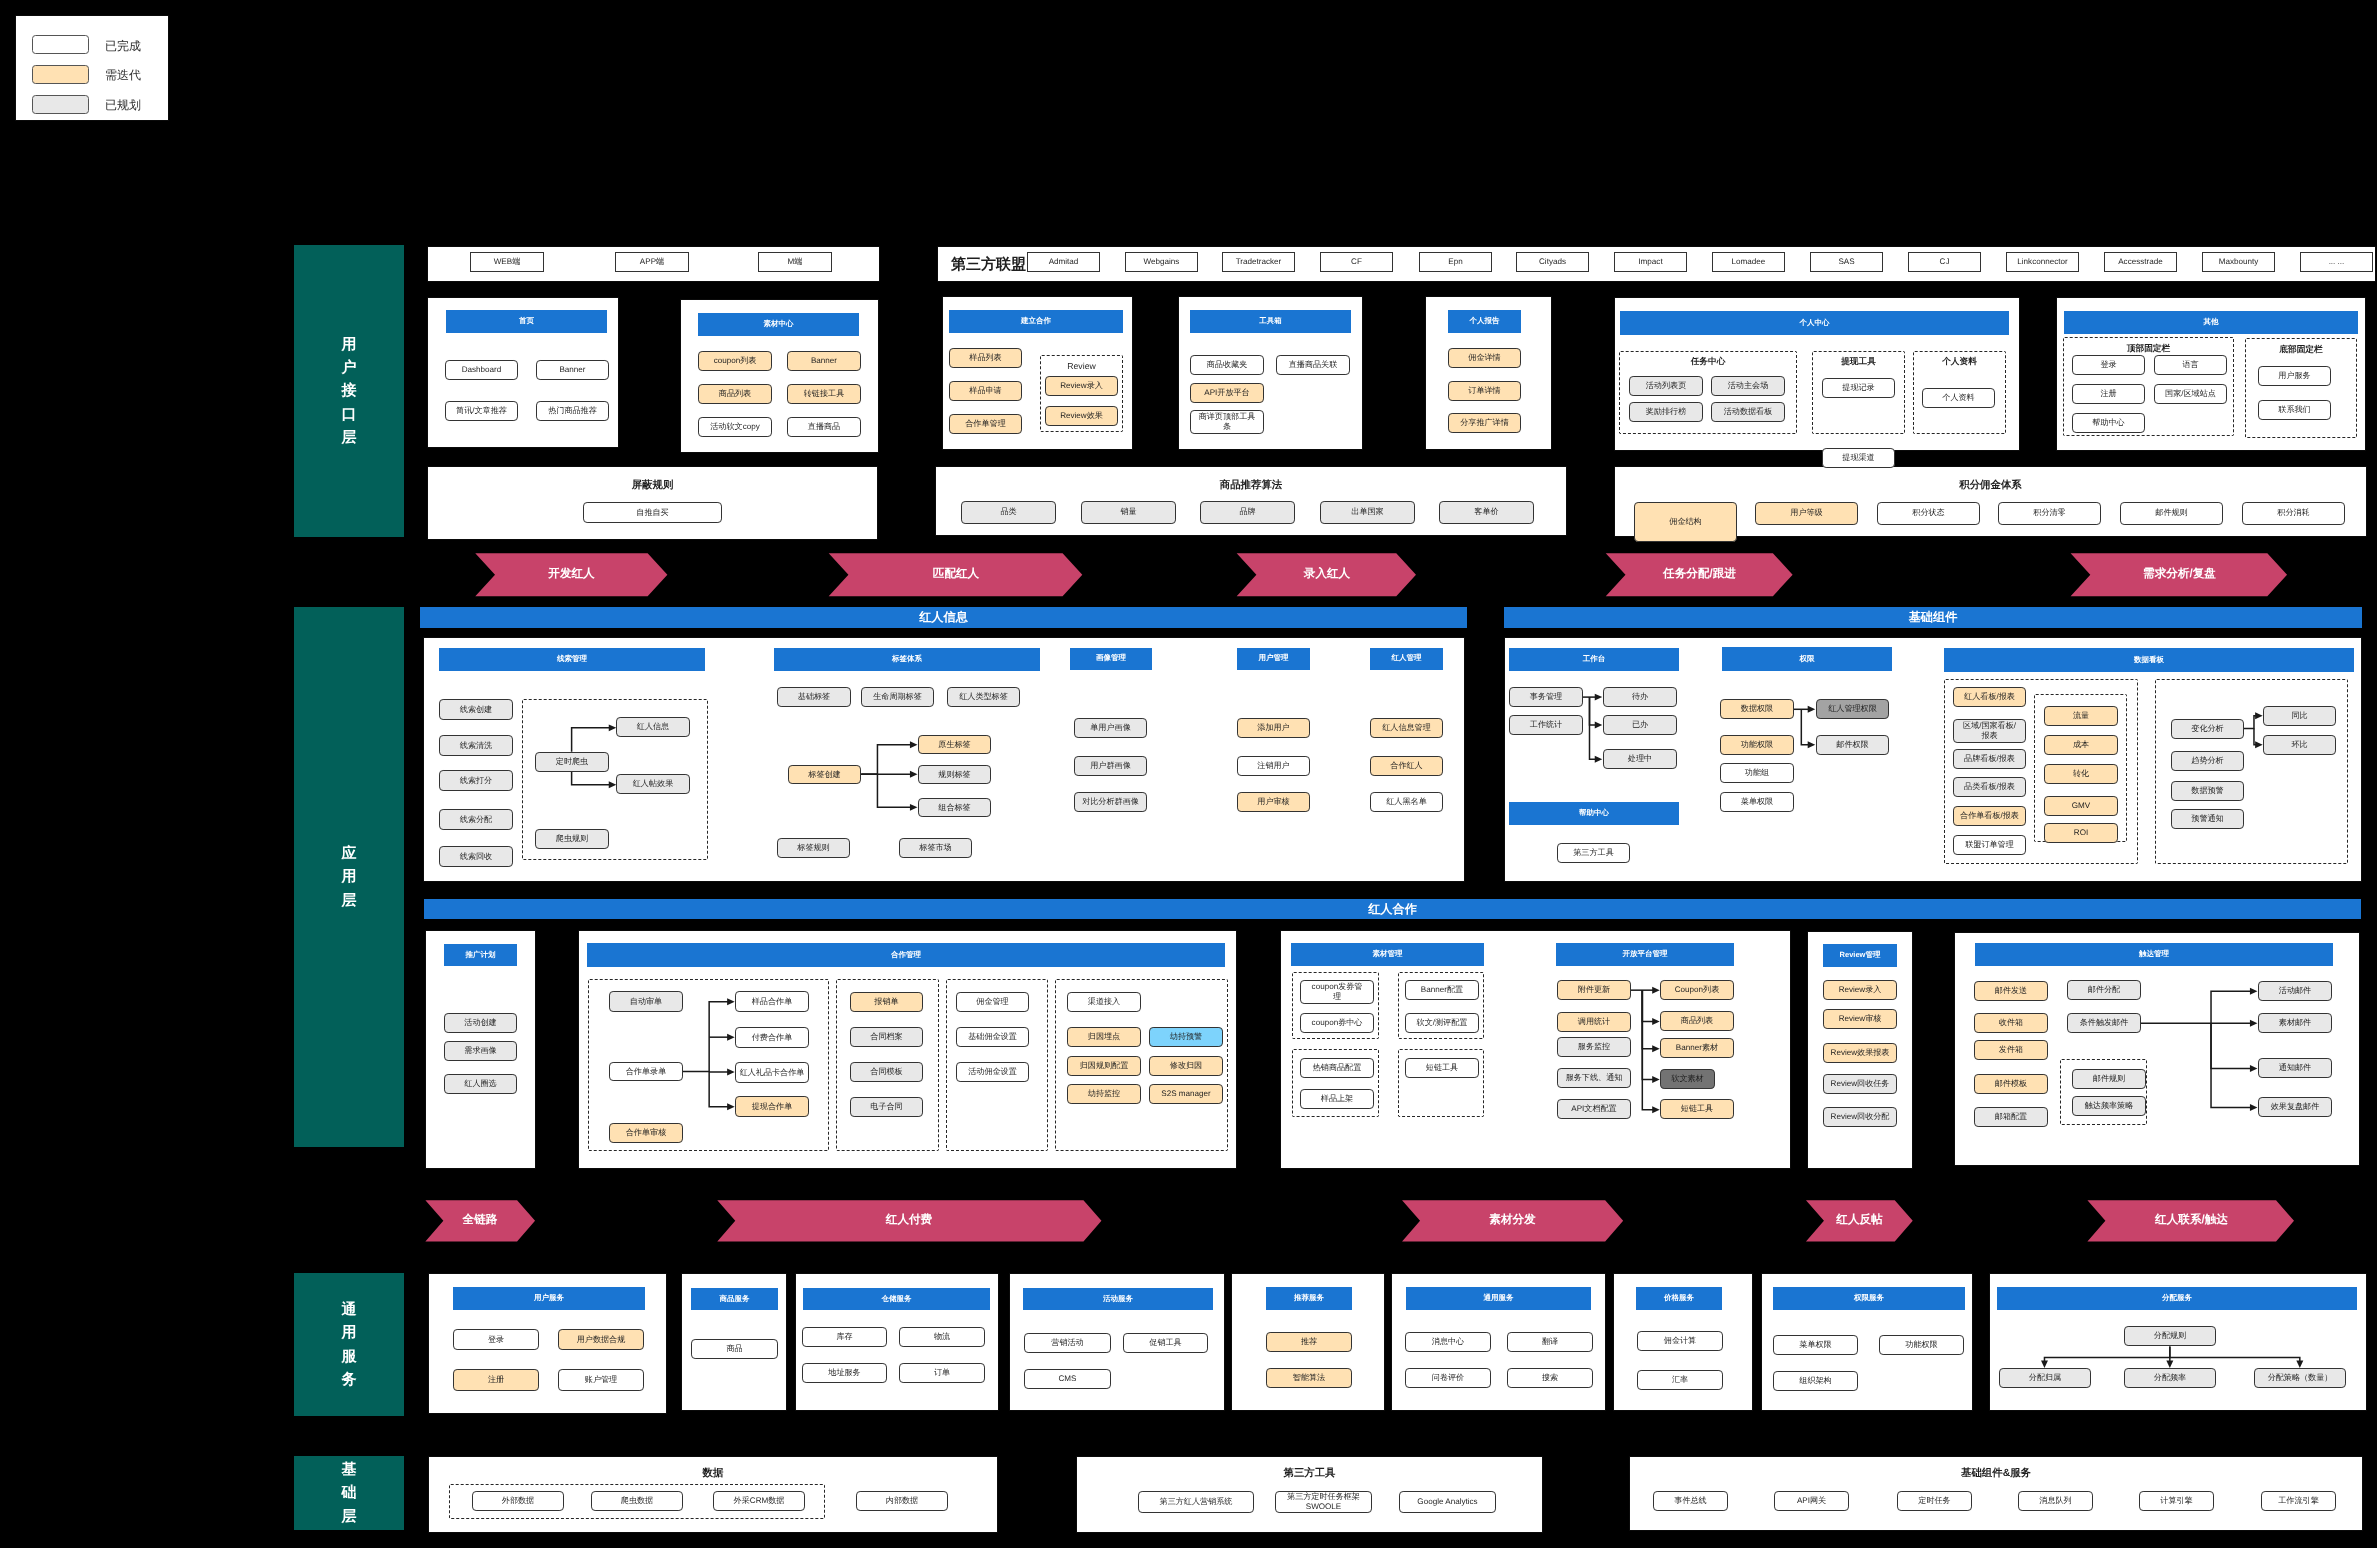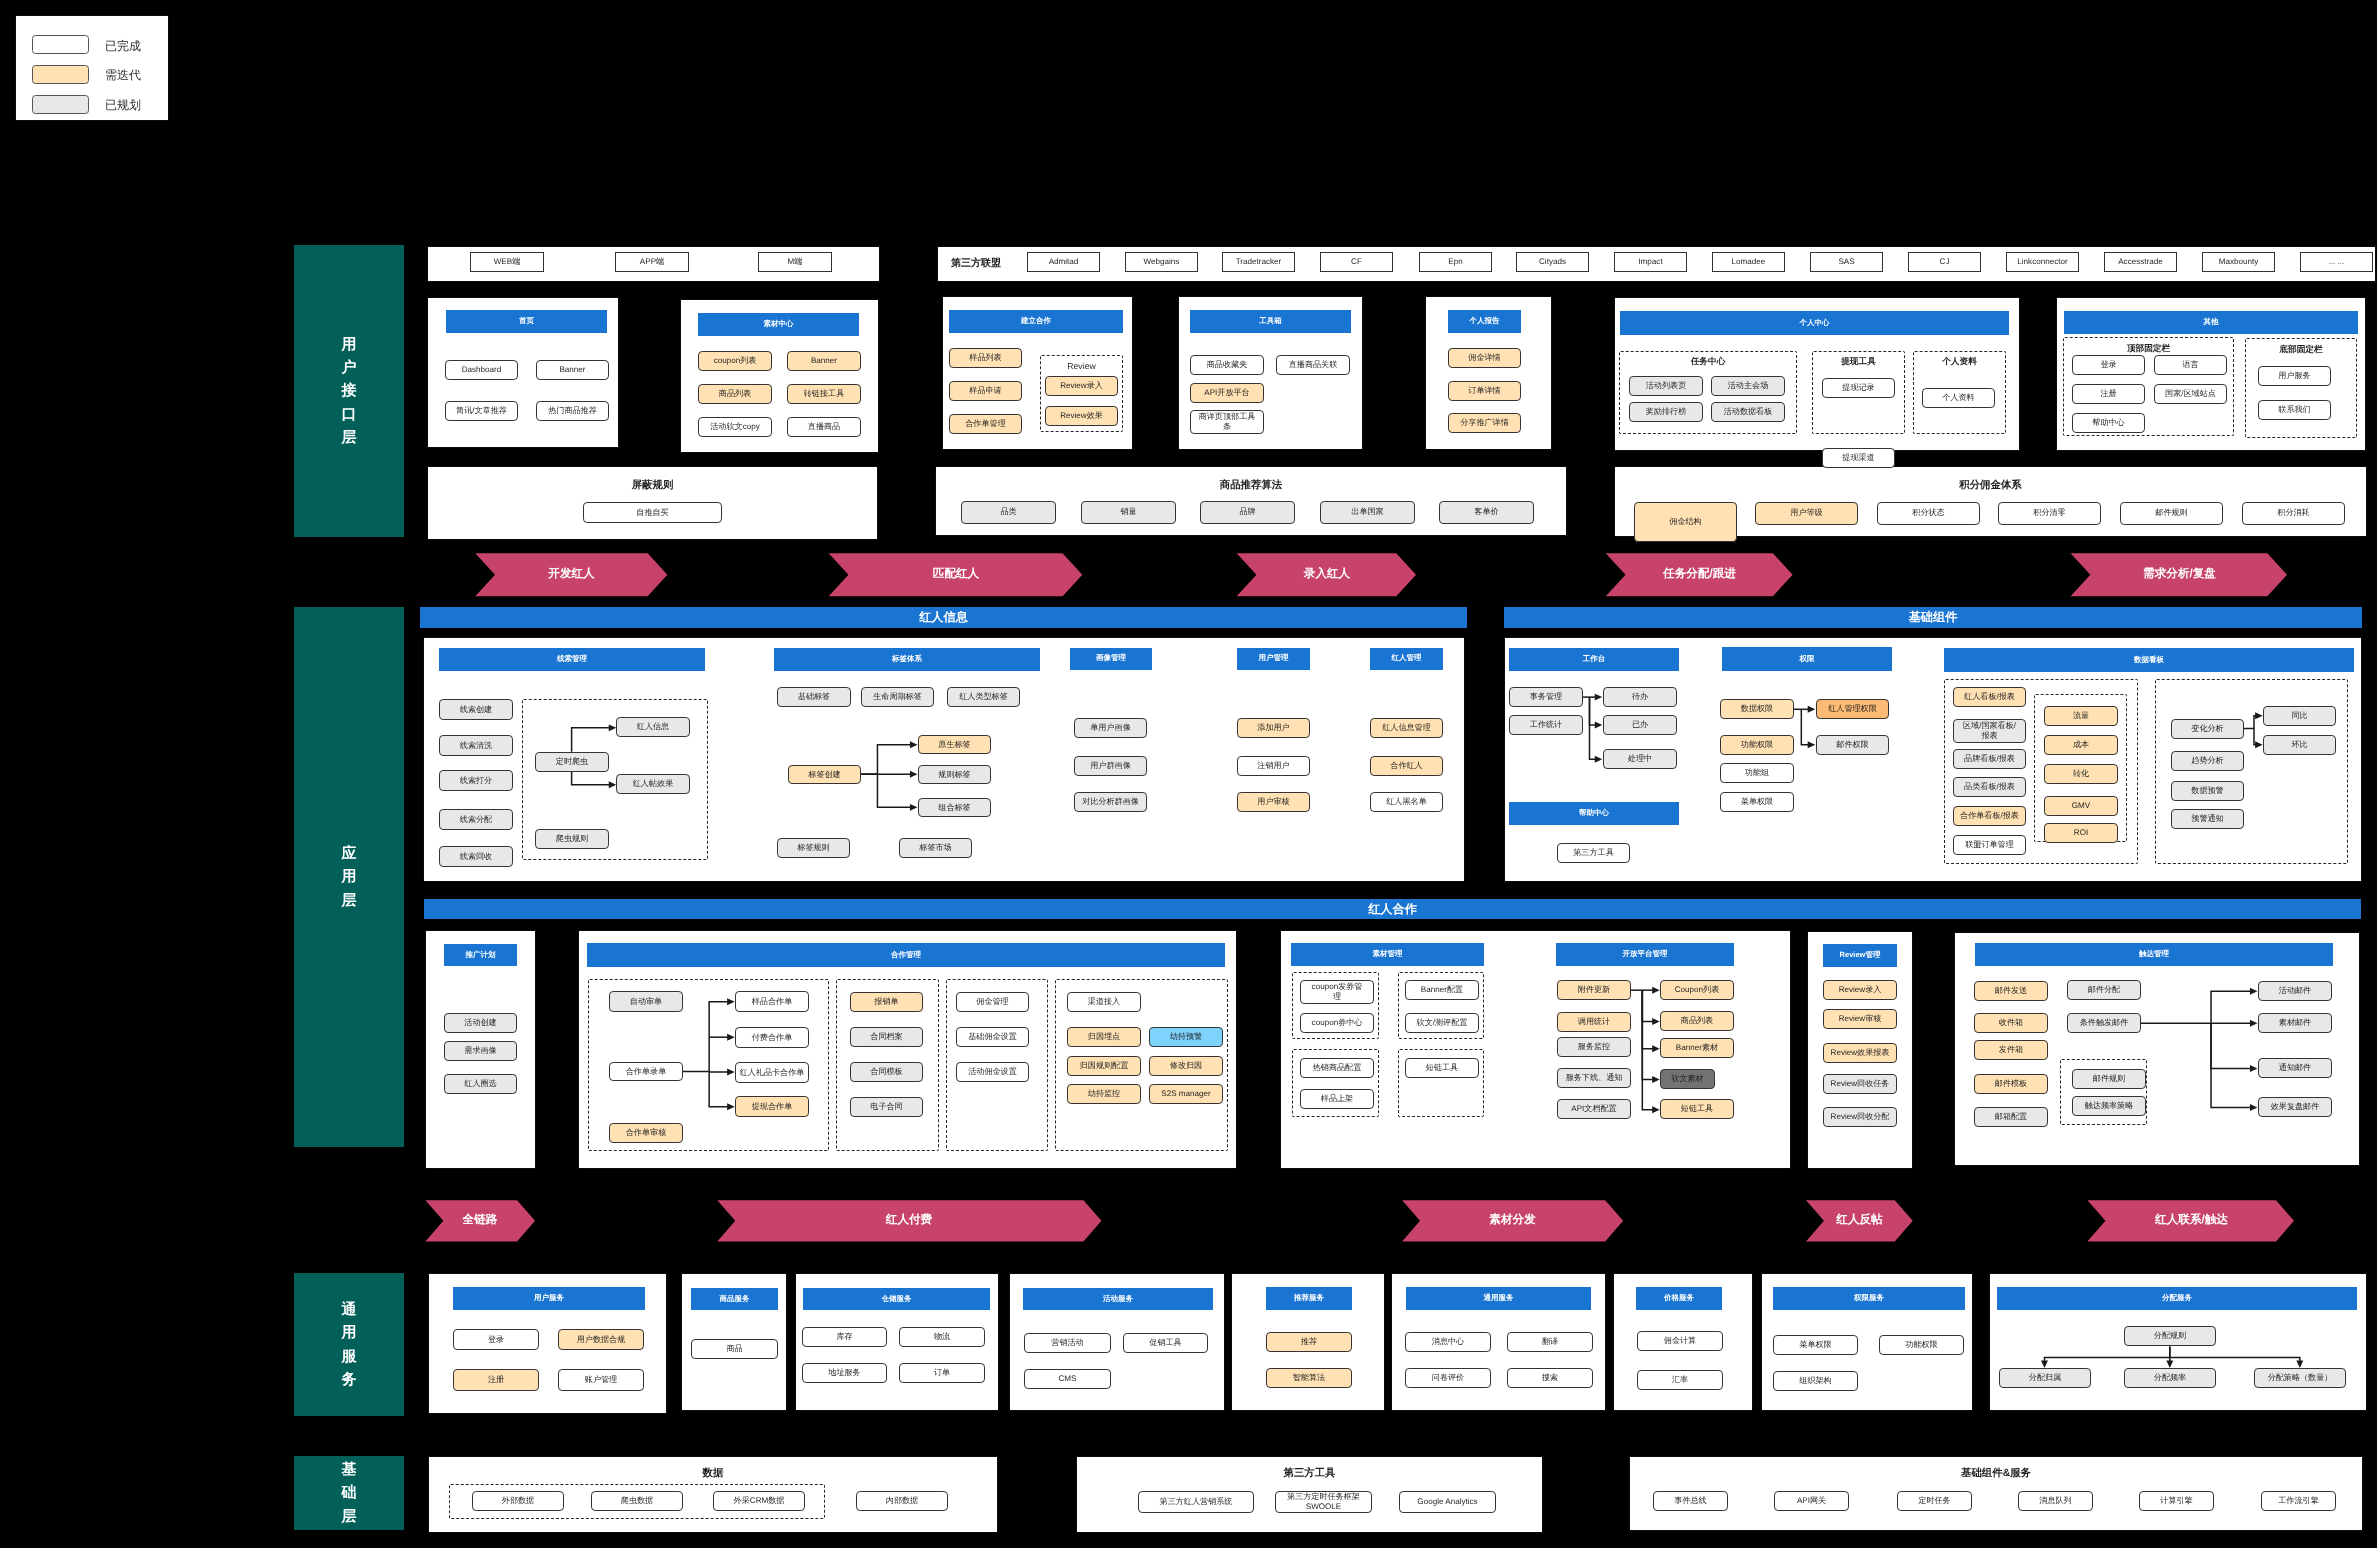--- a/index.html
+++ b/index.html
@@ -18,21 +18,21 @@
 .hdr{position:absolute;box-sizing:border-box;display:flex;align-items:center;justify-content:center;
  background:#1a75d2;color:#fff;font-weight:700;font-size:7.5px;}
 .bar{position:absolute;box-sizing:border-box;display:flex;align-items:center;justify-content:center;
  background:#1a75d2;color:#fff;font-weight:700;font-size:12.2px;}
 .layer{position:absolute;box-sizing:border-box;display:flex;flex-direction:column;
  align-items:center;justify-content:center;
  background:#026059;color:#fff;font-weight:700;font-size:15px;line-height:1.55;}
 .ttl{position:absolute;text-align:center;font-weight:700;font-size:10.4px;color:#1f1f1f;}
 .dash{position:absolute;box-sizing:border-box;border:1.2px dashed #262626;border-radius:1.7px;}
 .dlab{position:absolute;text-align:center;font-weight:700;font-size:8.7px;color:#1f1f1f;}
-.plain{position:absolute;font-weight:700;font-size:10px;color:#1f1f1f;}
+.plain{position:absolute;font-weight:700;font-size:15px;color:#1f1f1f;}
 .lg{position:absolute;box-sizing:border-box;background:#fff;border:1.2px solid #0a0a0a;}
 .lgsw{position:absolute;box-sizing:border-box;border:1.2px solid #555;border-radius:3.5px;}
 .lgtx{position:absolute;font-size:12px;color:#2b2b2b;}
 svg.ov{position:absolute;left:0;top:0;width:2377px;height:1548px;overflow:visible;z-index:5;pointer-events:none;}
 .node{z-index:6;}
 .hdr{z-index:6;}
 .chevlbl{position:absolute;display:flex;align-items:center;justify-content:center;z-index:7;
  color:#fff;font-weight:700;font-size:11.6px;}
 </style>
 </head>
@@ -292,21 +292,21 @@
     <div class="dash" style="left: 1944px; top: 679px; width: 194px; height: 185px;"></div>
     <div class="dash" style="left: 2034px; top: 694px; width: 93px; height: 148px;"></div>
     <div class="dash" style="left: 2155px; top: 679px; width: 193px; height: 185px;"></div>
     <div class="node" style="left: 1509px; top: 687px; width: 74px; height: 20.3px; background: rgb(232, 232, 232);">事务管理</div>
     <div class="node" style="left: 1509px; top: 715px; width: 74px; height: 20.3px; background: rgb(232, 232, 232);">工作统计</div>
     <div class="node" style="left: 1603px; top: 687px; width: 74px; height: 20.3px; background: rgb(232, 232, 232);">待办</div>
     <div class="node" style="left: 1603px; top: 715px; width: 74px; height: 20.3px; background: rgb(232, 232, 232);">已办</div>
     <div class="node" style="left: 1603px; top: 749px; width: 74px; height: 20.3px; background: rgb(232, 232, 232);">处理中</div>
     <div class="node" style="left: 1557px; top: 843px; width: 73px; height: 20.3px; background: rgb(255, 255, 255);">第三方工具</div>
     <div class="node" style="left: 1720px; top: 699px; width: 74px; height: 20.3px; background: rgb(255, 225, 179);">数据权限</div>
-    <div class="node" style="left: 1816px; top: 699px; width: 73px; height: 20.3px; background: #fdba74;">红人管理权限</div>
+    <div class="node" style="left: 1816px; top: 699px; width: 73px; height: 20.3px; background: #a3a3a3;">红人管理权限</div>
     <div class="node" style="left: 1720px; top: 735px; width: 74px; height: 20.3px; background: rgb(255, 225, 179);">功能权限</div>
     <div class="node" style="left: 1816px; top: 735px; width: 73px; height: 20.3px; background: rgb(232, 232, 232);">邮件权限</div>
     <div class="node" style="left: 1720px; top: 763px; width: 74px; height: 20.3px; background: rgb(255, 255, 255);">功能组</div>
     <div class="node" style="left: 1720px; top: 792px; width: 74px; height: 20.3px; background: rgb(255, 255, 255);">菜单权限</div>
     <div class="node" style="left: 1953px; top: 687px; width: 73px; height: 20.3px; background: rgb(255, 225, 179);">红人看板/报表</div>
     <div class="node w" style="left: 1953px; top: 719px; width: 73px; height: 24.4px; background: rgb(232, 232, 232);">区域/国家看板/<br>报表</div>
     <div class="node" style="left: 1953px; top: 749px; width: 73px; height: 20.3px; background: rgb(232, 232, 232);">品牌看板/报表</div>
     <div class="node" style="left: 1953px; top: 777px; width: 73px; height: 20.3px; background: rgb(232, 232, 232);">品类看板/报表</div>
     <div class="node" style="left: 1953px; top: 806px; width: 73px; height: 20.3px; background: rgb(255, 225, 179);">合作单看板/报表</div>
     <div class="node" style="left: 1953px; top: 835px; width: 73px; height: 20.3px; background: rgb(255, 255, 255);">联盟订单管理</div>

